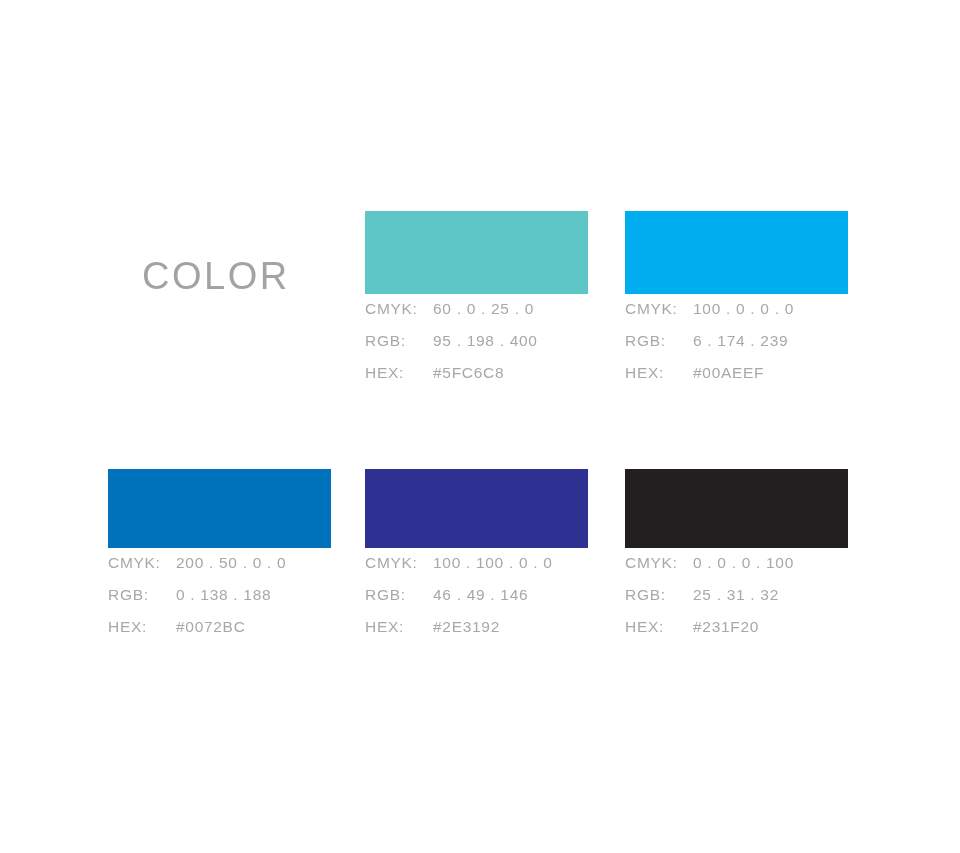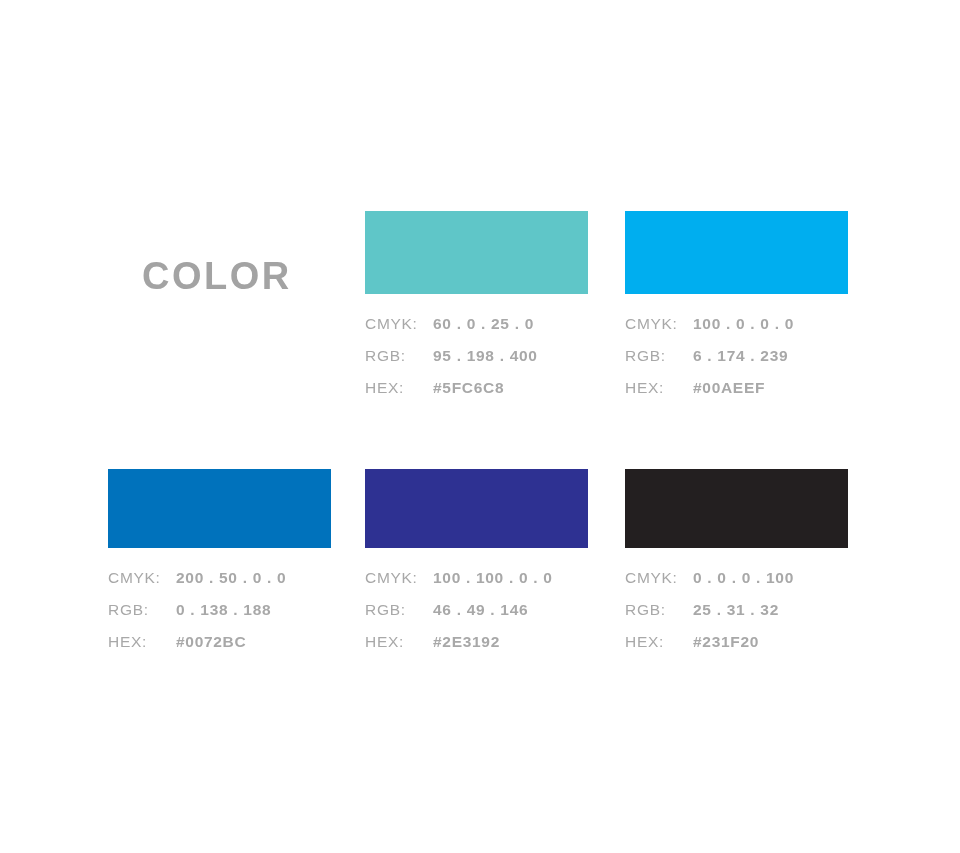--- a/index.html
+++ b/index.html
@@ -22,21 +22,21 @@
 
   
   .palette-title {
     position: absolute;
     left: 142px;
     top: 253px;
     font-size: 38px;
     line-height: 46px;
     letter-spacing: 2.5px;
     color: #a3a3a3;
-    font-weight: 700;
+    font-weight: 400;
     white-space: nowrap;
   }
 
   
   .row {
     position: absolute;
     left: 0;
     width: 960px;
   }
   .row-top    { top: 211px; }
@@ -49,41 +49,40 @@
   }
 
   .swatch-chip {
     width: 223px;
     display: block;
   }
   .row-top .swatch-chip    { height: 83px; }
   .row-bottom .swatch-chip { height: 79px; }
 
   .specs {
-    margin-top: 21px;
+    margin-top: 6px;
     color: #a8a8a8;
     font-size: 15.5px;
     letter-spacing: 0.7px;
   }
 
   .spec-line {
     display: flex;
     align-items: baseline;
     height: 32px;
     white-space: nowrap;
   }
 
   .spec-label {
     width: 68px;
     flex: 0 0 68px;
   }
 
   .spec-value {
     flex: 1 1 auto;
-    font-weight: bold;
   }
 </style>
 </head>
 <body style="background-color: rgb(255, 255, 255);">
 
 <div class="sheet">
 
   <div class="palette-title" style="color: rgb(163, 163, 163);">COLOR</div>
 
   <div class="row row-top">

